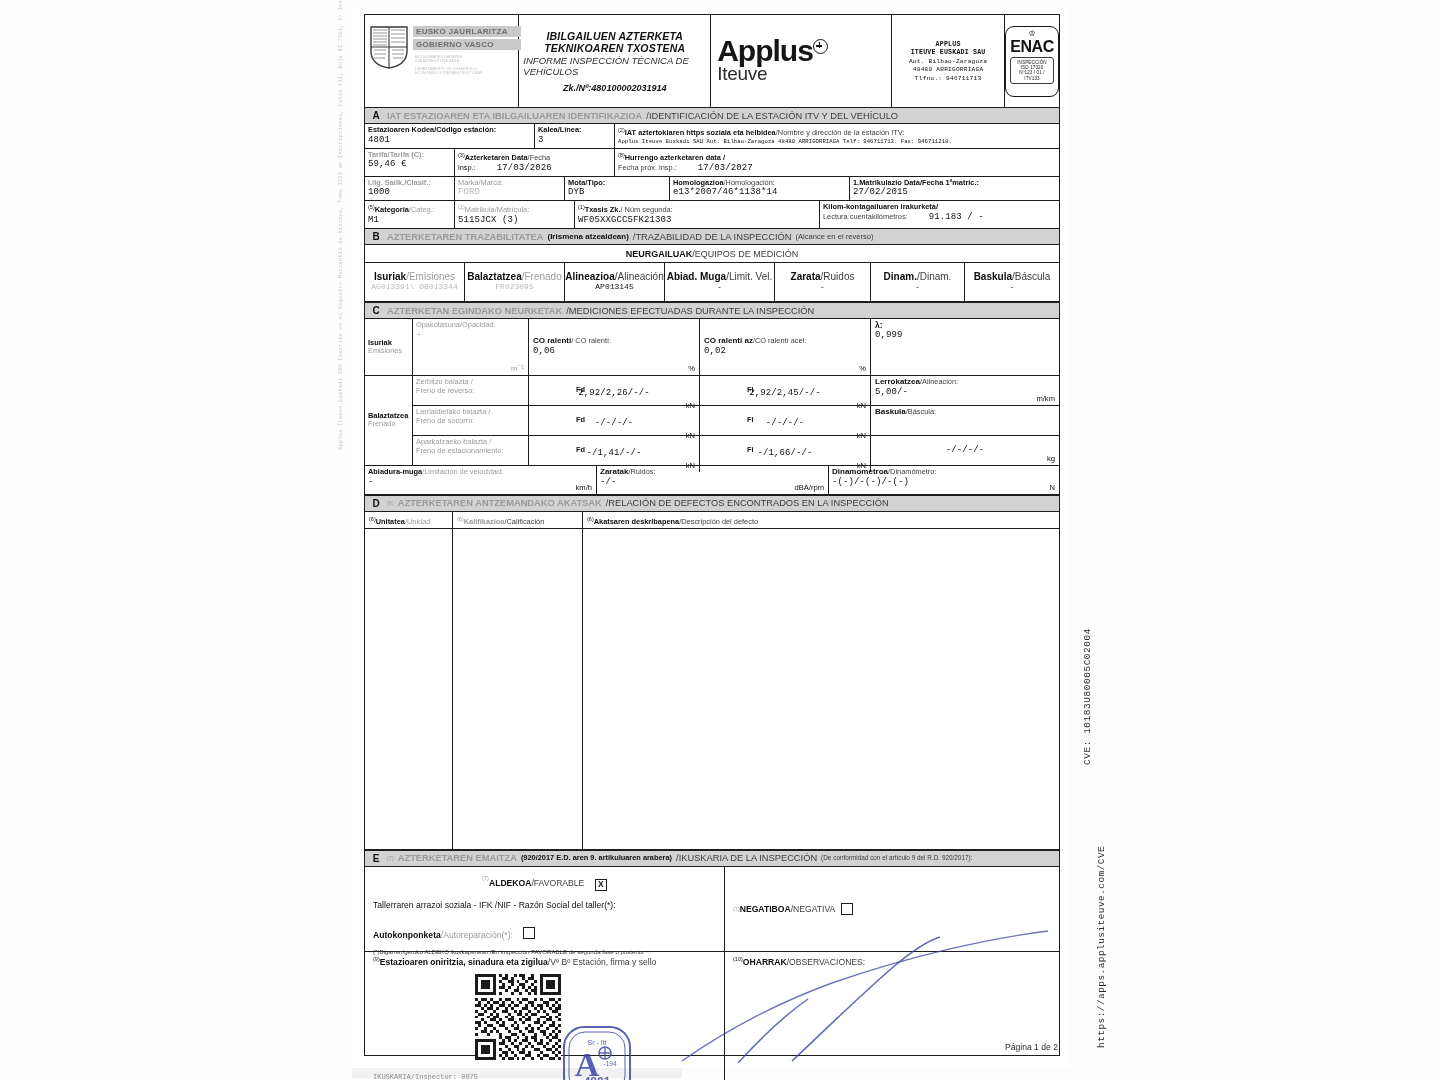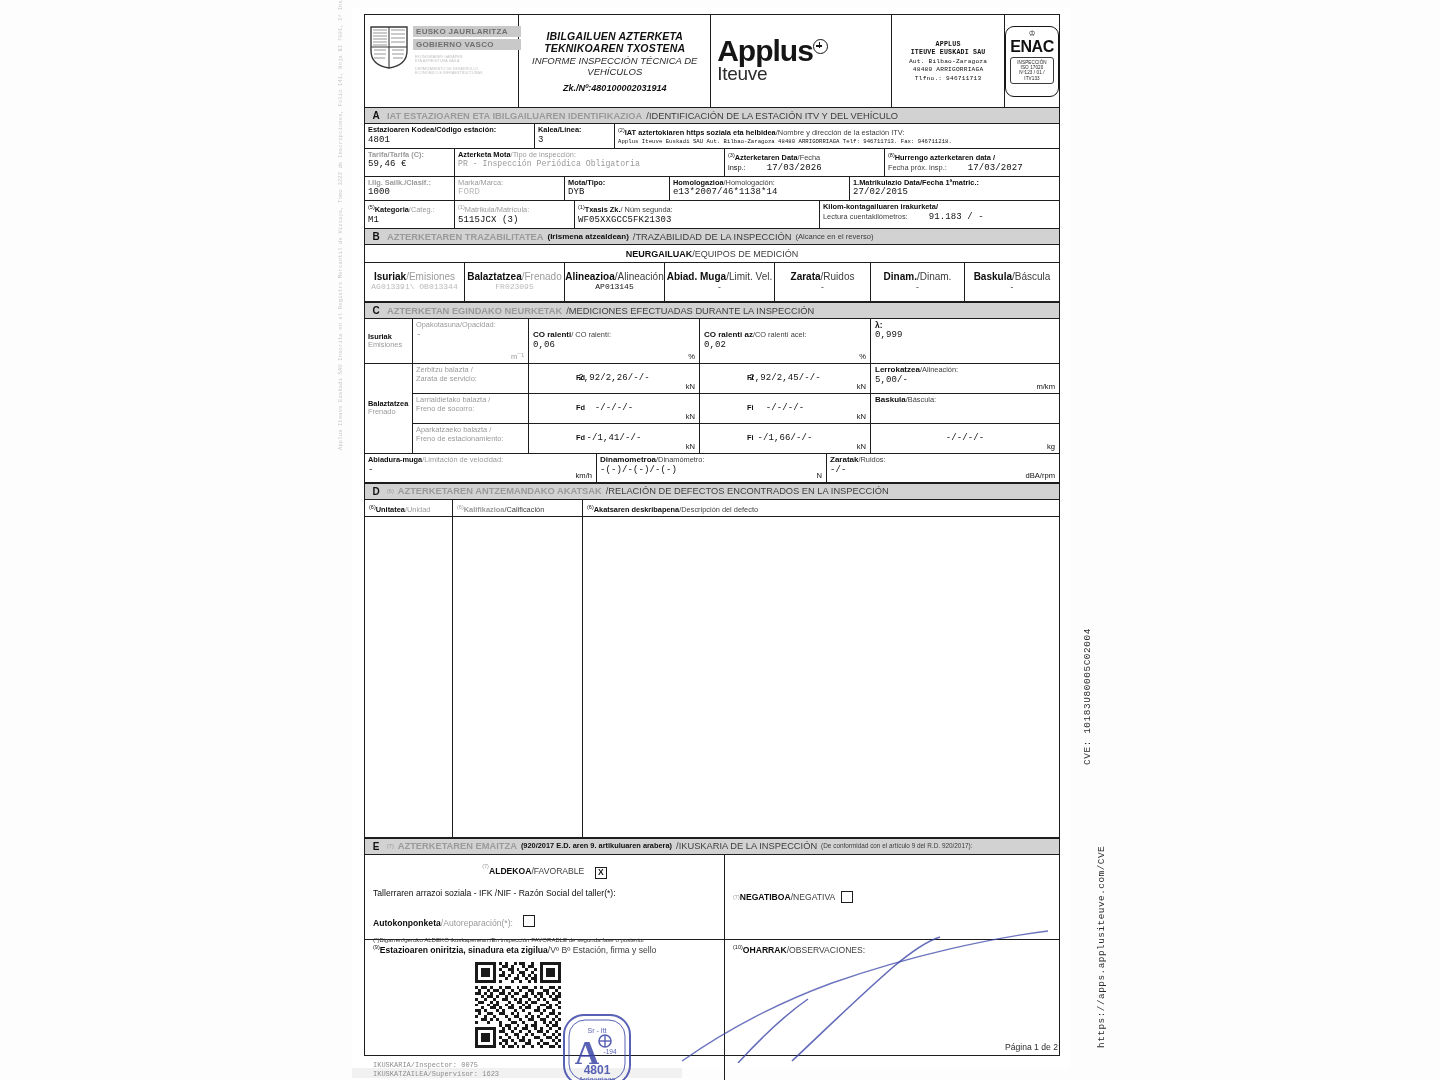--- a/index.html
+++ b/index.html
@@ -37,21 +37,21 @@
   .hdr{display:flex;height:92px;}
   .hdr>div{border-right:1.3px solid #1d1d1d;}
   .hdr>div:last-child{border-right:none;}
   .h-logo{width:166px;position:relative;padding:4px 3px;}
   .h-title{width:206px;display:flex;flex-direction:column;align-items:center;justify-content:center;gap:1px;padding:2px 4px;}
   .h-applus{width:196px;display:flex;align-items:center;padding-left:6px;}
   .h-addr{width:126px;display:flex;flex-direction:column;align-items:center;justify-content:center;gap:1.5px;}
   .h-enac{flex:1;display:flex;align-items:center;justify-content:center;}
 
   .t1{font-size:10.5px;font-weight:bold;font-style:italic;letter-spacing:.2px;line-height:12px;text-align:center;}
-  .t2{font-size:9.5px;font-style:italic;line-height:11.5px;text-align:center;color:#2b2b2b;}
+  .t2{font-size:9.5px;font-style:italic;line-height:11.5px;color:#2b2b2b;}
   .t3{font-size:9px;font-weight:bold;font-style:italic;margin-top:4px;}
 
   .applus-word{font-size:30px;font-weight:bold;letter-spacing:-1px;color:#151515;line-height:26px;position:relative;}
   .applus-sub{font-size:19px;color:#2a2a2a;line-height:20px;letter-spacing:-.3px;}
   .plusmark{position:absolute;right:-15px;top:1px;width:13px;height:13px;border:1.6px solid #151515;border-radius:50%;}
   .plusmark:before,.plusmark:after{content:"";position:absolute;background:#151515;}
   .plusmark:before{left:2.4px;top:5px;width:6px;height:1.6px;}
   .plusmark:after{top:2.4px;left:5px;height:6px;width:1.6px;}
 
   .ad-b{font-size:6.6px;font-weight:bold;font-family:"Liberation Mono",monospace;letter-spacing:.2px;}
@@ -95,21 +95,21 @@
   .eqrow{display:flex;border-bottom:1.3px solid #1d1d1d;height:38px;}
   .eq{border-right:1.3px solid #1d1d1d;box-sizing:border-box;display:flex;flex-direction:column;align-items:center;justify-content:center;gap:1px;}
   .eq:last-child{border-right:none;}
   .eqh{font-size:10px;line-height:8.4px;text-align:center;}
   .eqv{font-size:8px;font-family:"Liberation Mono",monospace;line-height:9.4px;text-align:center;}
 
   
   .mrow{display:flex;border-bottom:1.3px solid #1d1d1d;}
   .m-l{width:48px;border-right:1.3px solid #1d1d1d;box-sizing:border-box;padding:2px 3px;display:flex;flex-direction:column;justify-content:center;}
   .m-d{width:116px;border-right:1.3px solid #1d1d1d;box-sizing:border-box;padding:2px 3px;}
-  .m-c{width:171px;border-right:1.3px solid #1d1d1d;box-sizing:border-box;padding:12px 4px;position:relative;}
+  .m-c{width:171px;border-right:1.3px solid #1d1d1d;box-sizing:border-box;padding:18px 4px;position:relative;}
   .m-r{flex:1;box-sizing:border-box;padding:2px 4px;position:relative;}
   .unit{position:absolute;right:4px;bottom:2px;font-size:7.6px;}
   .fsub{font-size:7.4px;font-weight:bold;margin-left:42px;}
 
   
   .dfhdr{display:flex;border-bottom:1.3px solid #1d1d1d;height:16px;}
   .dfhdr>div{border-right:1.3px solid #1d1d1d;box-sizing:border-box;padding:2px 4px;font-size:7.4px;line-height:10px;white-space:nowrap;}
   .dfhdr>div:last-child{border-right:none;}
   .dfbody{display:flex;height:320px;}
   .dfbody>div{border-right:1.3px solid #1d1d1d;box-sizing:border-box;}
@@ -276,24 +276,20 @@
             </div>
             <div class="tiny">Applus Iteuve Euskadi SAU  Aut. Bilbao-Zaragoza 48480 ARRIGORRIAGA Telf: 946711713. Fax: 946711218.</div>
           </div>
         </div>
 
         <div class="row">
           <div class="cell" style="width:90px">
             <div class="lbl eu faint">Tarifa/Tarifa (C):</div>
             <div class="val">59,46 €</div>
           </div>
-          <div class="cell" style="width:270px">
-            <div class="lbl faint"><span class="eu">Azterketa Mota</span><span>/Tipo de inspección:</span></div>
-            <div class="val-s faint">PR - Inspección Periódica Obligatoria</div>
-          </div>
           <div class="cell" style="width:160px">
             <div class="lbl"><span class="sup">(3)</span><span class="eu">Azterketaren Data</span><span class="es">/Fecha</span></div>
             <div class="inline">
               <span class="lbl">insp.:</span>
               <span class="val">17/03/2026</span>
             </div>
           </div>
           <div class="cell" style="flex:1">
             <div class="lbl"><span class="sup">(8)</span><span class="eu">Hurrengo azterketaren data /</span></div>
             <div class="inline">
@@ -429,21 +425,21 @@
         <div class="m-l" style="border-bottom:none">
           <div class="lbl eu">Balaztatzea</div>
           <div class="lbl faint">Frenado</div>
         </div>
 
         <div style="flex:1">
 
           <div style="display:flex;border-bottom:1.3px solid #1d1d1d;height:29px">
             <div class="m-d">
               <div class="lbl faint">Zerbitzu balazta /</div>
-              <div class="lbl faint">Zarata de servicio:</div>
+              <div class="lbl faint">Freno de reverso:</div>
             </div>
             <div class="m-c" style="display:flex;align-items:center;justify-content:center;">
               <span class="fsub" style="position:absolute;left:5px;top:9px"><span>Fd</span></span>
               <span class="val">2,92/2,26/-/-</span>
               <span class="unit">kN</span>
             </div>
             <div class="m-c" style="display:flex;align-items:center;justify-content:center;">
               <span class="fsub" style="position:absolute;left:5px;top:9px"><span>Fi</span></span>
               <span class="val">2,92/2,45/-/-</span>
               <span class="unit">kN</span>
@@ -498,29 +494,29 @@
 
         </div>
       </div>
 
       <div class="row" style="height:28px">
         <div class="cell" style="width:232px;position:relative">
           <div class="lbl"><span class="eu">Abiadura-muga</span><span class="es faint">/Limitación de velocidad:</span></div>
           <div class="val">-</div>
           <span class="unit">km/h</span>
         </div>
+        <div class="cell" style="width:232px;position:relative">
+          <div class="lbl"><span class="eu" style="font-size:8px">Zaratak</span><span class="es">/Ruidos:</span></div>
+          <div class="val">-/-</div>
+          <span class="unit">dBA/rpm</span>
+        </div>
         <div class="cell" style="flex:1;position:relative">
           <div class="lbl"><span class="eu" style="font-size:8px">Dinamometroa</span><span class="es">/Dinamómetro:</span></div>
           <div class="val">-(-)/-(-)/-(-)</div>
           <span class="unit">N</span>
-        </div>
-        <div class="cell" style="width:232px;position:relative">
-          <div class="lbl"><span class="eu" style="font-size:8px">Zaratak</span><span class="es">/Ruidos:</span></div>
-          <div class="val">-/-</div>
-          <span class="unit">dBA/rpm</span>
         </div>
       </div>
 
       <div class="secbar">
         <span class="secletter">D</span>
         <span class="sup faint">(6)</span>
         <span class="sectxt eu faint">AZTERKETAREN ANTZEMANDAKO AKATSAK</span>
         <span class="sectxt es">/RELACIÓN DE DEFECTOS ENCONTRADOS EN LA INSPECCIÓN</span>
       </div>
 

